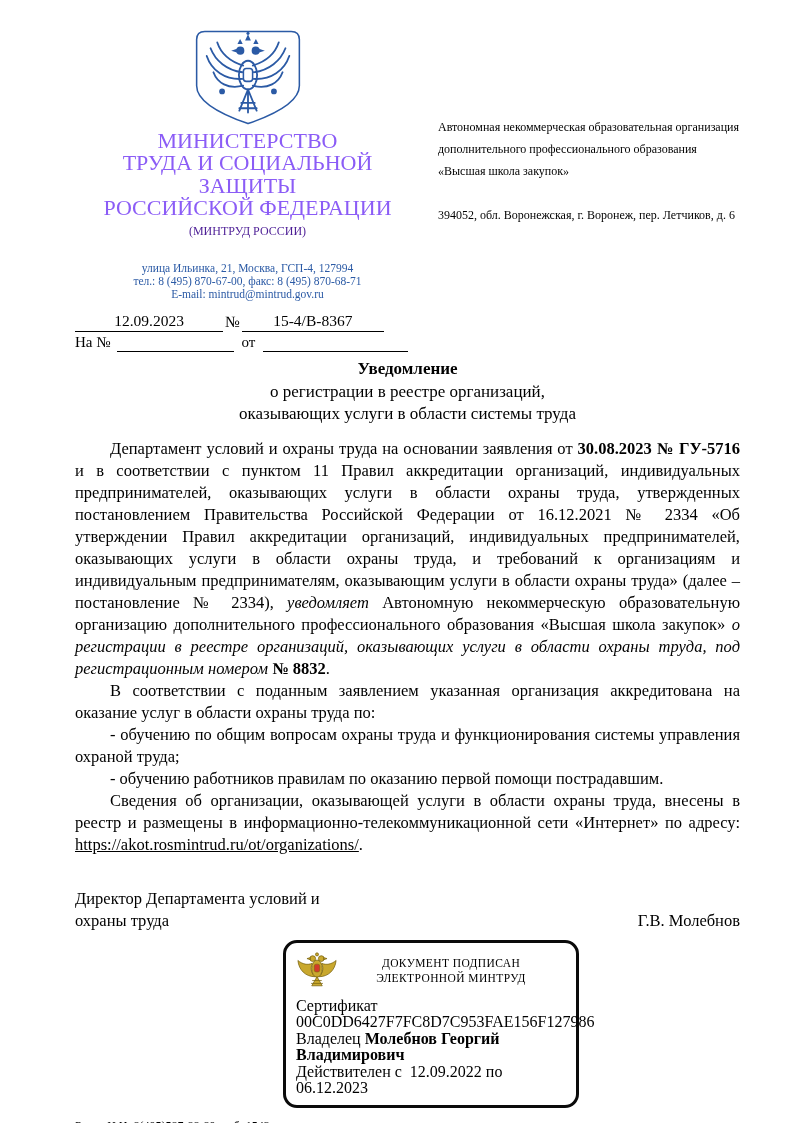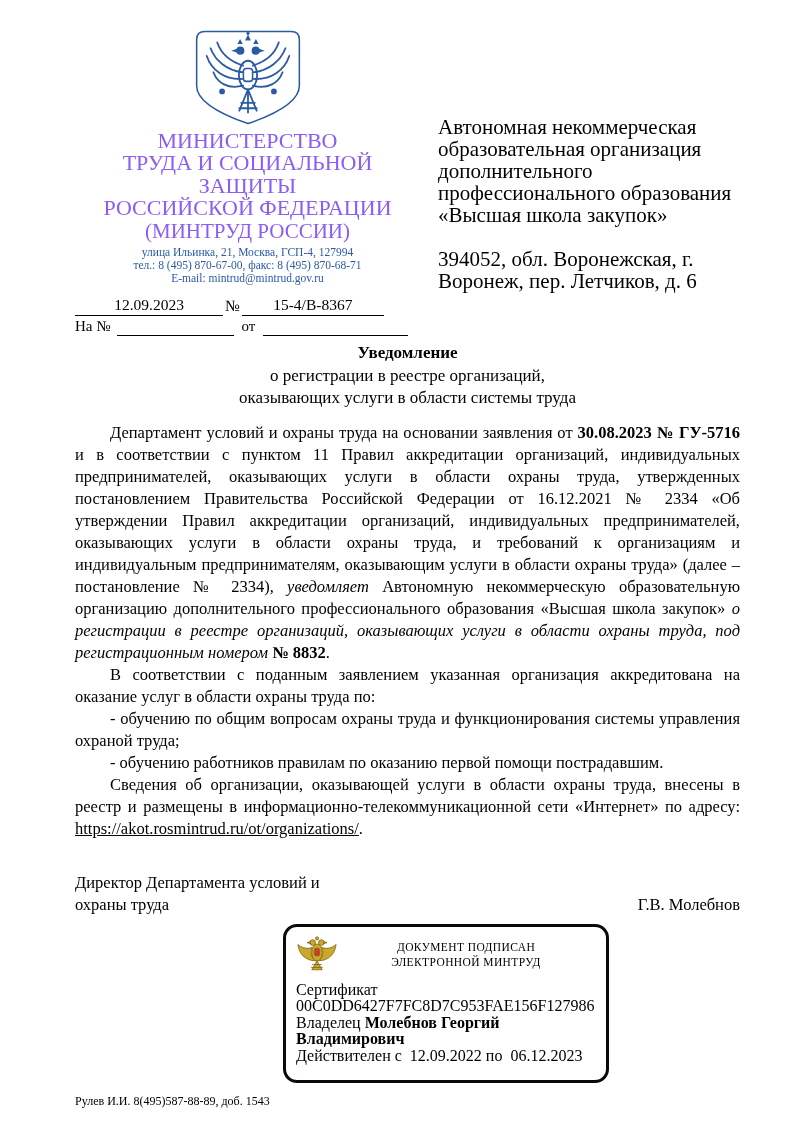--- a/index.html
+++ b/index.html
@@ -12,27 +12,27 @@
     font-family:"Liberation Serif","DejaVu Serif",serif;
     color:#000;
     padding:30px 54px 0 75px;
     overflow:hidden;
   }
   
   .letterhead { display:flex; }
   .lh-left { width:345px; text-align:center; flex:none; }
   .lh-right {
     width:302px; flex:none; margin-left:18px; padding-top:86px;
-    font-size:21px; line-height:22px; text-align:left;
+    font-size:12px; line-height:22px; text-align:left;
   }
   .lh-right .recipient-name { margin-bottom:22px; }
   .emblem-wrap { display:block; margin:0 auto 4px; width:108px; height:96px; }
   .ministry-line { color:#8b5cf6; font-weight:normal; font-size:22px; line-height:22.4px; }
-  .ministry-short { color:#8b5cf6; font-size:21px; line-height:22.4px; }
-  .addr-block { margin-top:4px; }
+  .ministry-short { color:#4c1d95; font-size:12px; line-height:22.4px; }
+  .addr-block { margin-top:20px; }
   .addr-line { color:#2b5aa5; font-size:11.5px; line-height:13px; }
   .docnum-line {
     margin-top:10px; font-size:15.5px; line-height:20px;
     display:flex; justify-content:flex-start; align-items:flex-end; text-align:center;
   }
   .ufield { display:inline-block; border-bottom:1px solid #000; text-align:center; }
   .ufield.date  { width:148px;text-align:center; }
   .ufield.num   { width:142px; }
   .nsign { margin:0 2px; }
   .ref-line {
@@ -54,23 +54,23 @@
   
   .sig-row {
     margin-top:32px; display:flex; justify-content:space-between; align-items:flex-end;
     font-size:16.5px; line-height:22px;
   }
   .sig-pos { text-align:left; }
   .sig-name { text-align:right; white-space:nowrap; }
   
   .stamp {
     margin-top:8px; margin-left:208px;
-    width:326px; min-height:103px;
+    width:296px; min-height:103px;
     border:3.5px solid #0a0a0a; border-radius:14px;
-    padding:8px 12px 16px 10px;
+    padding:8px 12px 8px 10px;
     background:#fff;
   }
   .stamp-head { display:flex; align-items:center; }
   .stamp-eagle { flex:none; width:42px; height:40px; }
   .stamp-title {
     flex:1; text-align:center; font-size:11.5px; line-height:15px; letter-spacing:.4px;
   }
   .stamp-lines { margin-top:7px; font-size:16px; line-height:16.5px; }
   .stamp-line { white-space:pre-wrap; }
   

